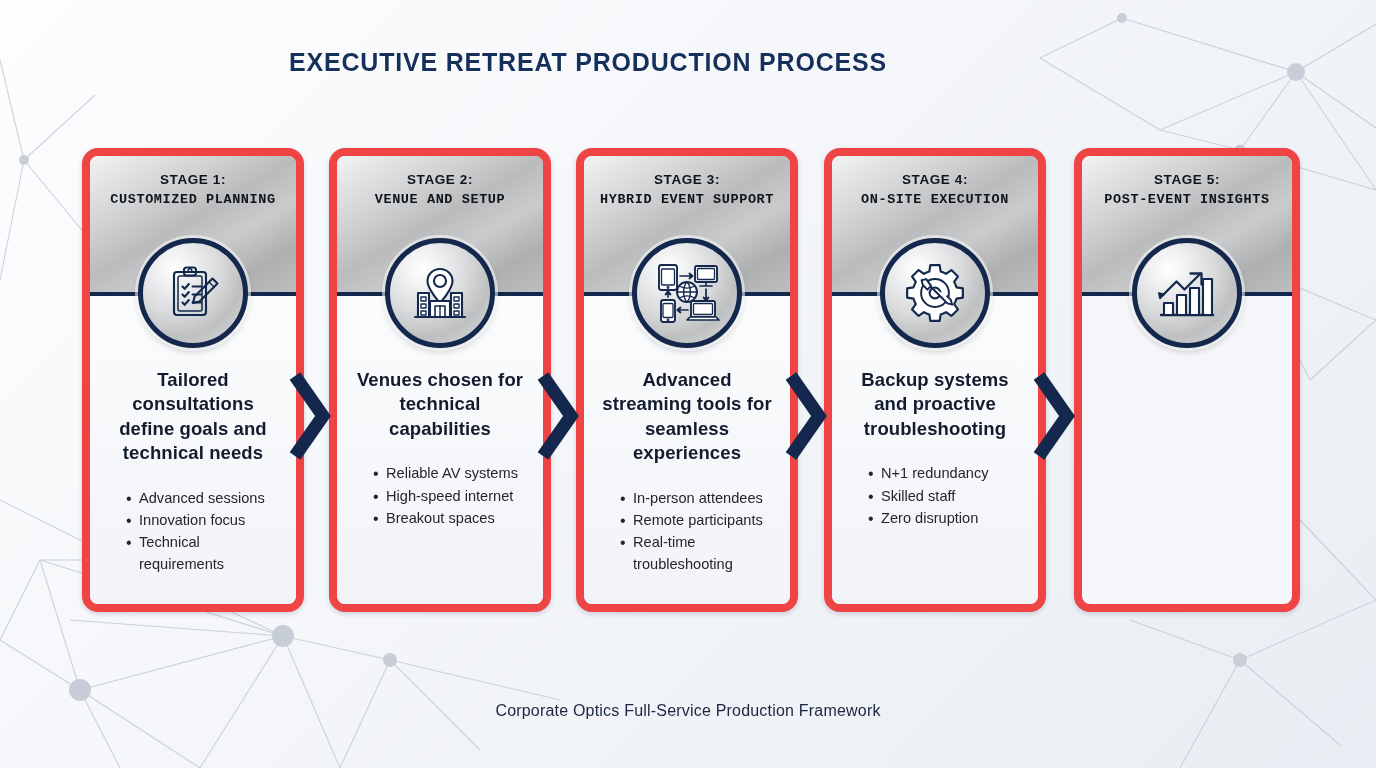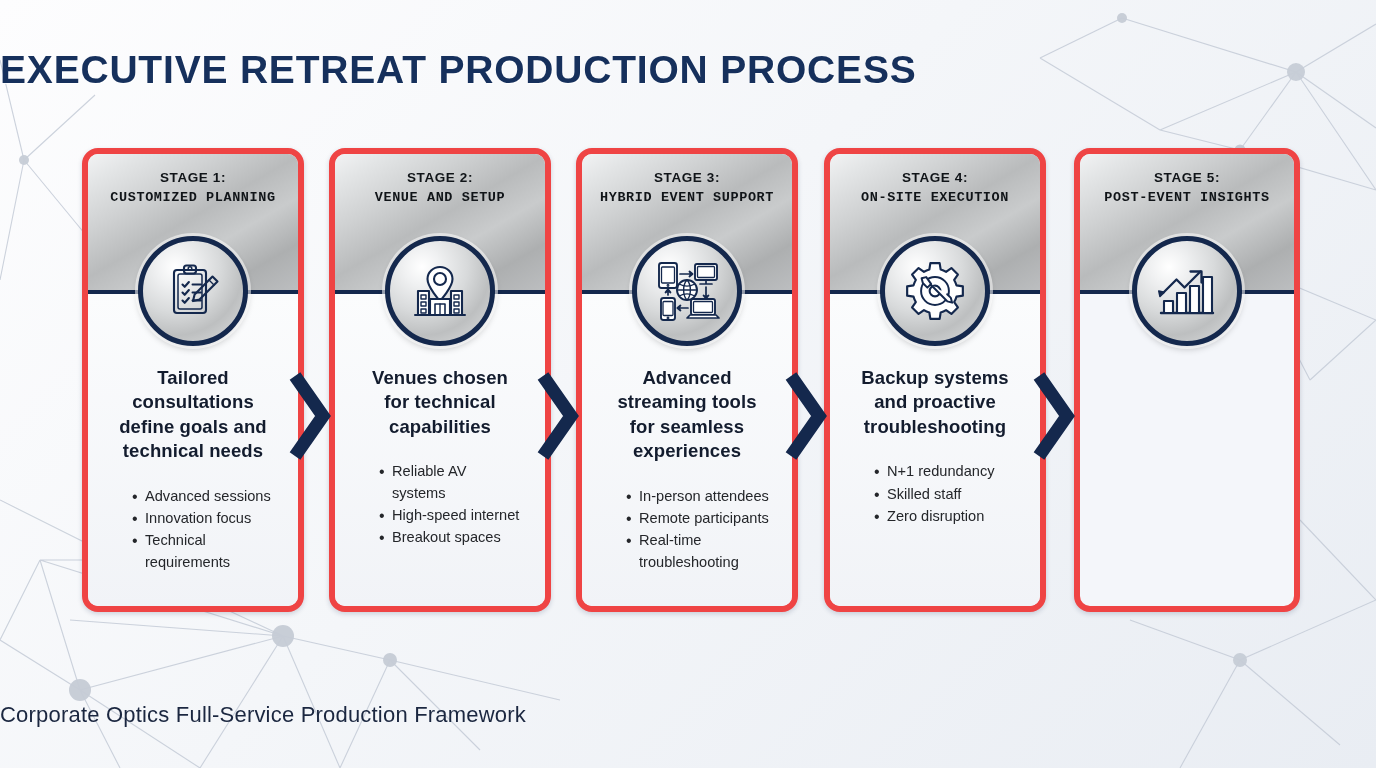--- a/index.html
+++ b/index.html
@@ -12,41 +12,41 @@
 
   
   #bg-network {
     position:absolute; inset:0; width:1376px; height:768px;
     pointer-events:none;
   }
 
   
   .title {
     position:absolute; top:48px; left:0; width:1176px;
-    text-align:left;
-    font-size:39px;
+    text-align:center;
+    font-size:25px;
     font-weight:bold;
     letter-spacing:0.8px;
     color:#16305c;
     text-shadow: 1px 1px 0 rgba(255,255,255,0.85);
   }
 
   
   .stages {
     position:absolute;
     top:148px; left:82px;
     width:1214px; height:464px;
   }
 
   .card {
     position:absolute;
     top:0;
     width:222px;
     height:464px;
-    border:6px solid #ef4444;
+    border:8px solid #ef4444;
     border-radius:16px;
     background:#f4f6fa;
     overflow:hidden;
     box-shadow: 0 2px 5px rgba(20,40,77,0.18);
   }
   .card.c0 { left:0px; }
   .card.c1 { left:247px; }
   .card.c2 { left:494px; }
   .card.c3 { left:742px; }
   .card.c4 { left:992px; width:226px; }
@@ -84,21 +84,21 @@
     box-shadow: 0 0 0 3px rgba(255,255,255,0.55), 0 3px 7px rgba(0,0,0,0.22);
     display:flex; align-items:center; justify-content:center;
     z-index:4;
   }
   .badge svg { display:block; }
 
   .card-body {
     position:relative;
     height:316px;
     background: linear-gradient(180deg,#fbfcfd 0%, #f1f3f7 100%);
-    padding:72px 22px 12px;
+    padding:72px 14px 12px;
   }
   .headline {
     text-align:center;
     font-size:18.5px;
     font-weight:bold;
     color:#131c2e;
     line-height:1.32;
     letter-spacing:0.1px;
   }
   .bullets {
@@ -129,21 +129,22 @@
   }
   .arrow.a0 { left:207px; }
   .arrow.a1 { left:455px; }
   .arrow.a2 { left:703px; }
   .arrow.a3 { left:951px; }
 
   
   .footer {
     position:absolute;
     left:0; top:702px; width:1376px;
-    font-size:22px;
+    text-align:center;
+    font-size:16px;
     color:#1b2740;
     letter-spacing:0.2px;
   }
 </style>
 </head>
 <body>
 
 <svg id="bg-network" viewBox="0 0 1376 768" xmlns="http://www.w3.org/2000/svg">
   <g stroke="#c3cad6" stroke-width="1.1" fill="none" opacity="0.85">
     <path d="M1296 72 L1122 18 M1296 72 L1376 24 M1296 72 L1240 150 M1296 72 L1376 190

